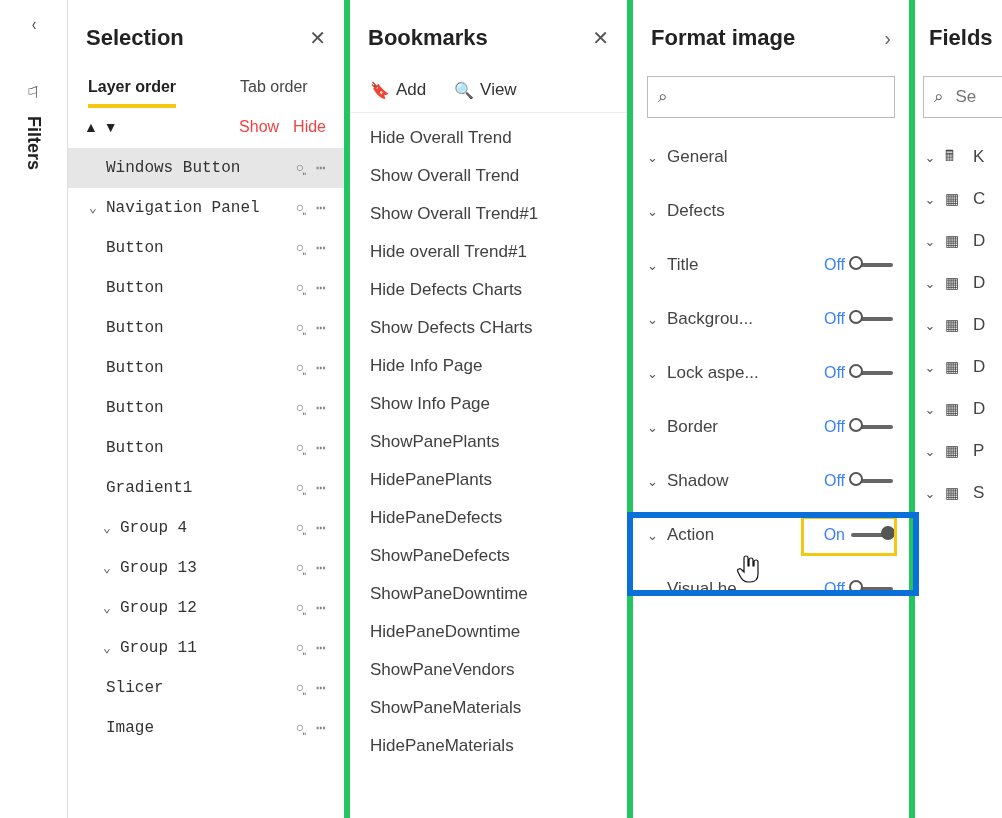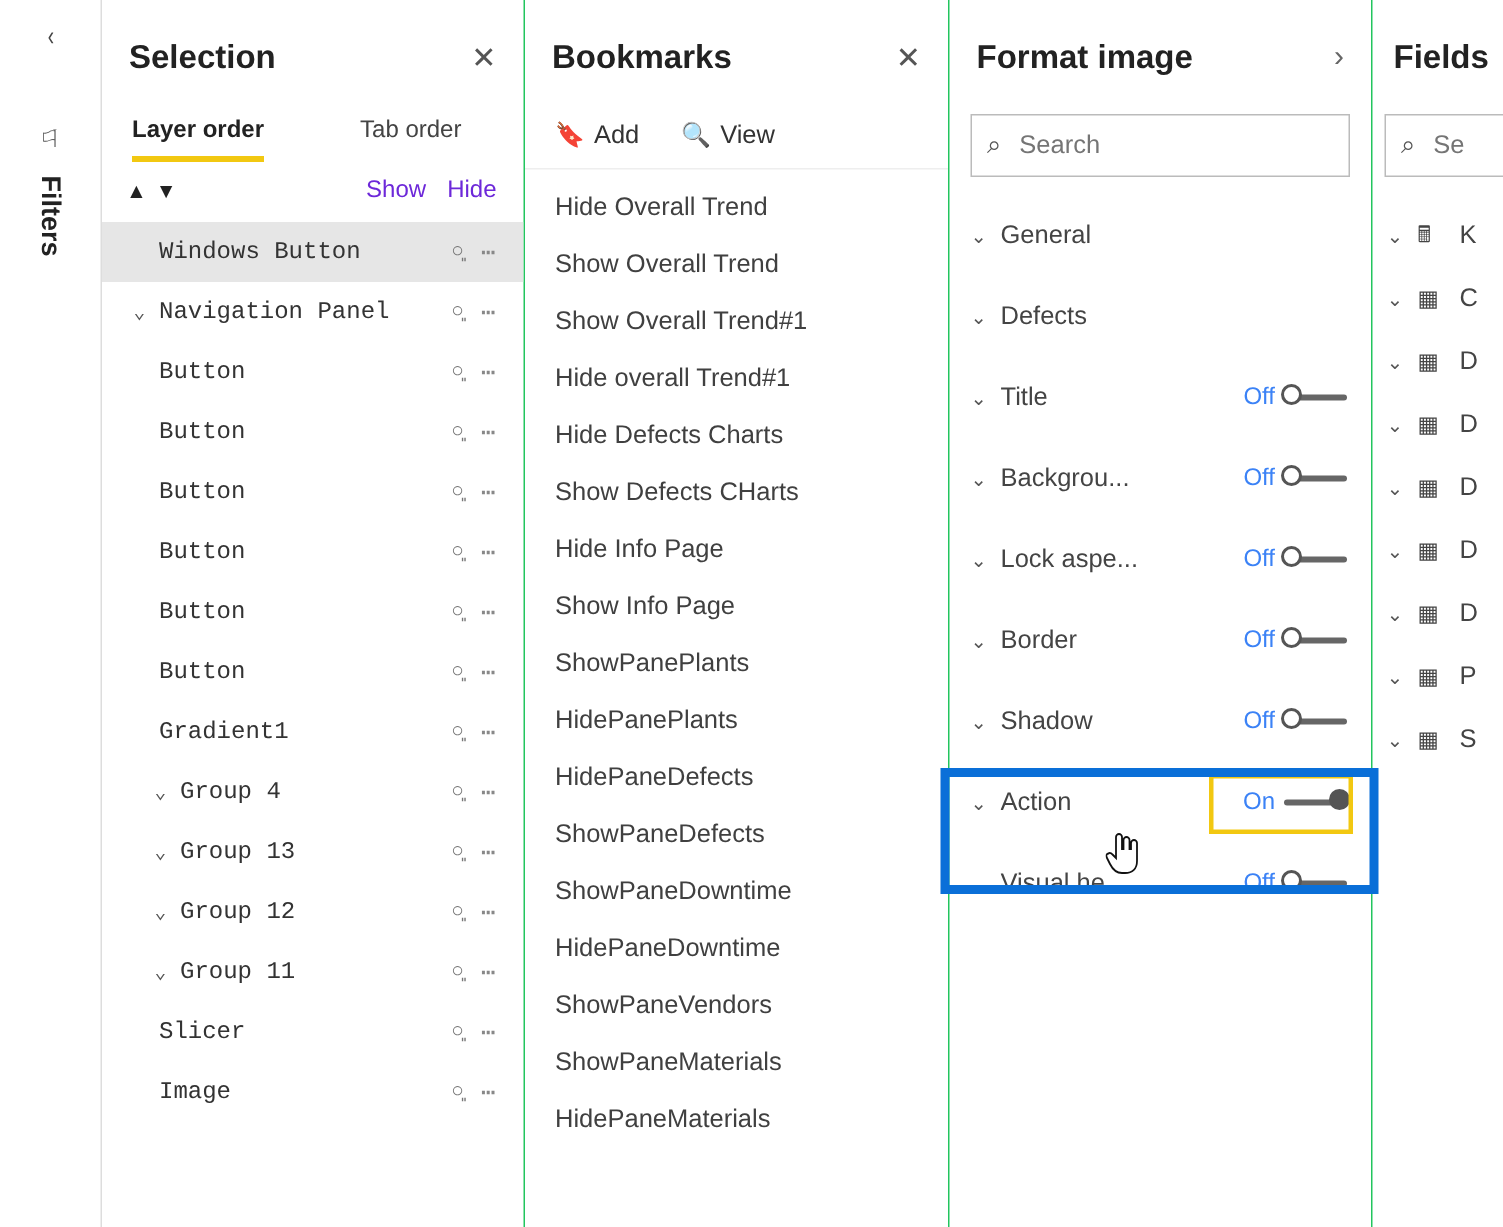--- a/index.html
+++ b/index.html
@@ -44,21 +44,21 @@
   }
   .filters-rail .filters-label {
     writing-mode: vertical-rl;
     font-size: 18px;
     font-weight: 600;
     color: #222;
   }
 
   
   .pane {
-    border-right: 1px solid #22c55e;
+    border-right: 6px solid #22c55e;
     display: flex;
     flex-direction: column;
     flex-shrink: 0;
   }
   .pane-header {
     display: flex;
     align-items: center;
     justify-content: space-between;
     padding: 18px 18px 10px 18px;
     height: 68px;
@@ -98,21 +98,21 @@
   }
   .sel-subbar {
     display: flex;
     align-items: center;
     justify-content: space-between;
     padding: 10px 18px 8px 16px;
   }
   .arrowset { display: flex; gap: 6px; }
   .arrowset span { font-size: 14px; color: #222; cursor: pointer; }
   .showhide { display: flex; gap: 14px; }
-  .showhide span { font-size: 16px; color: #6d28d9; cursor: pointer; }
+  .showhide span { font-size: 16px; color: #ef4444; cursor: pointer; }
   .sel-list {
     flex: 1;
     overflow-y: auto;
     padding-top: 4px;
     font-family: Liberation Mono, monospace;
   }
   .sel-item {
     display: flex;
     align-items: center;
     height: 40px;
@@ -450,21 +450,20 @@
   </div>
 
   <div class="pane pane-format" style="position:relative">
     <div class="pane-header">
       <div class="pane-title">Format image</div>
       <div class="pane-chevron-right">›</div>
     </div>
     <div class="search-wrap">
       <div class="search-box">
         <span class="mag">⌕</span>
-        <input type="text" placeholder="Search" style="">
       </div>
     </div>
     <div class="fmt-list" id="fmt-list">
         <div class="fmt-row">
           <span class="chev">⌄</span>
           <span class="fmt-label">General</span>
         </div>
         <div class="fmt-row">
           <span class="chev">⌄</span>
           <span class="fmt-label">Defects</span>

